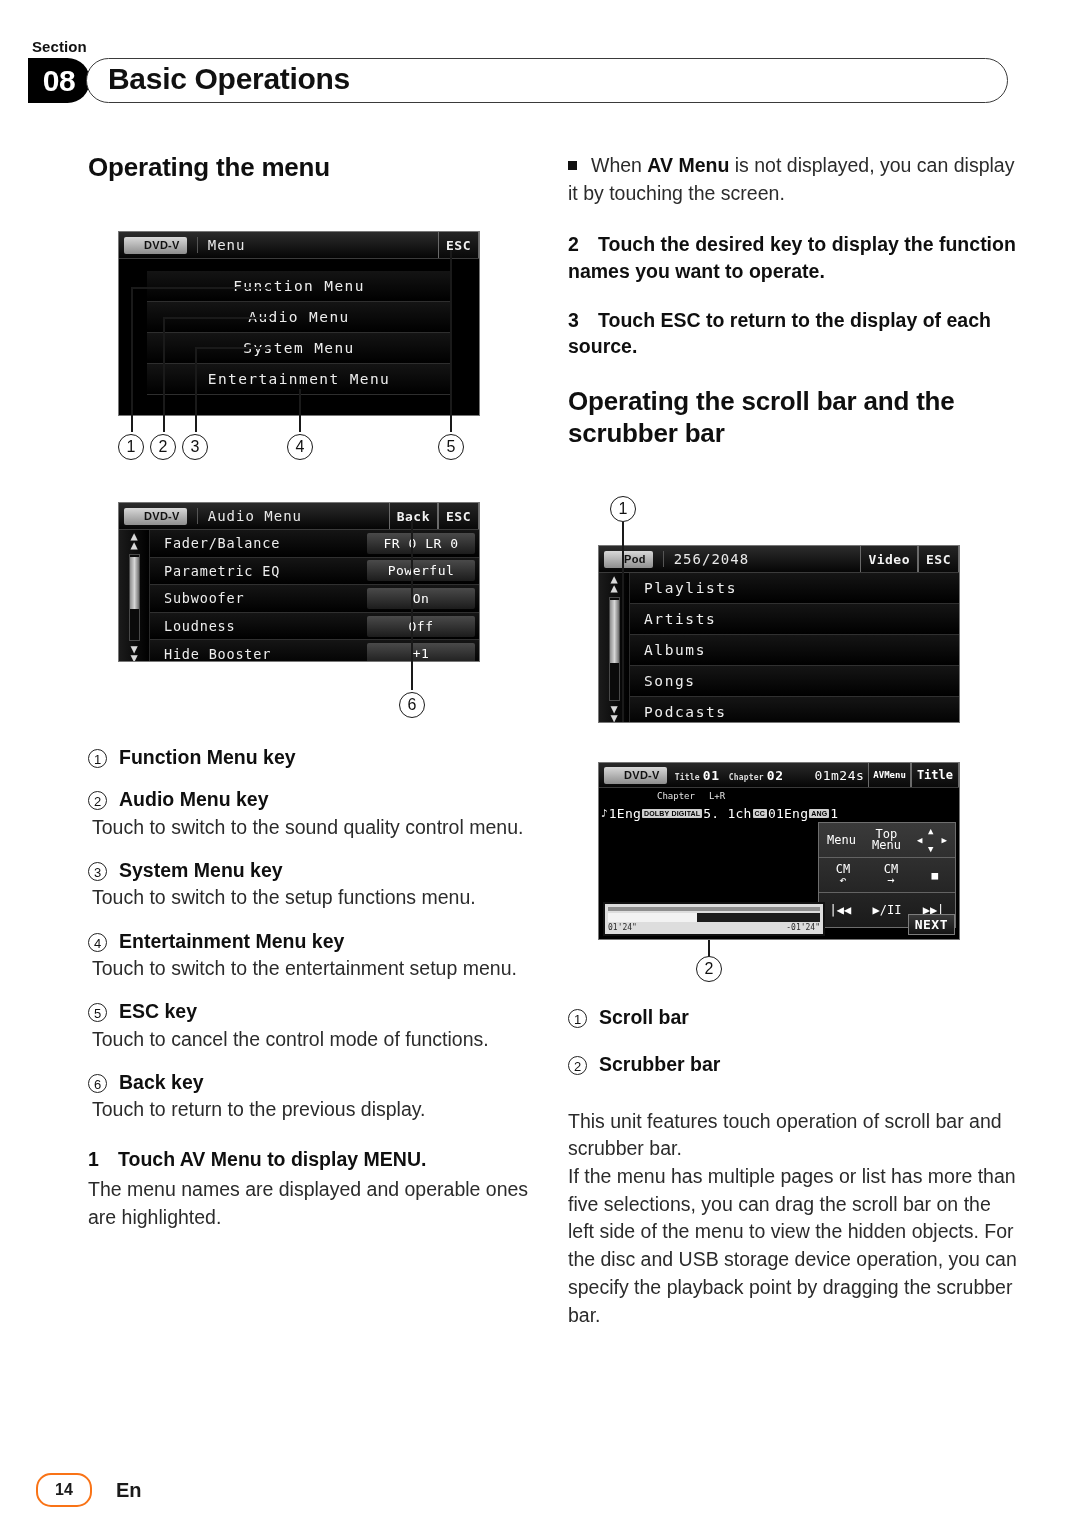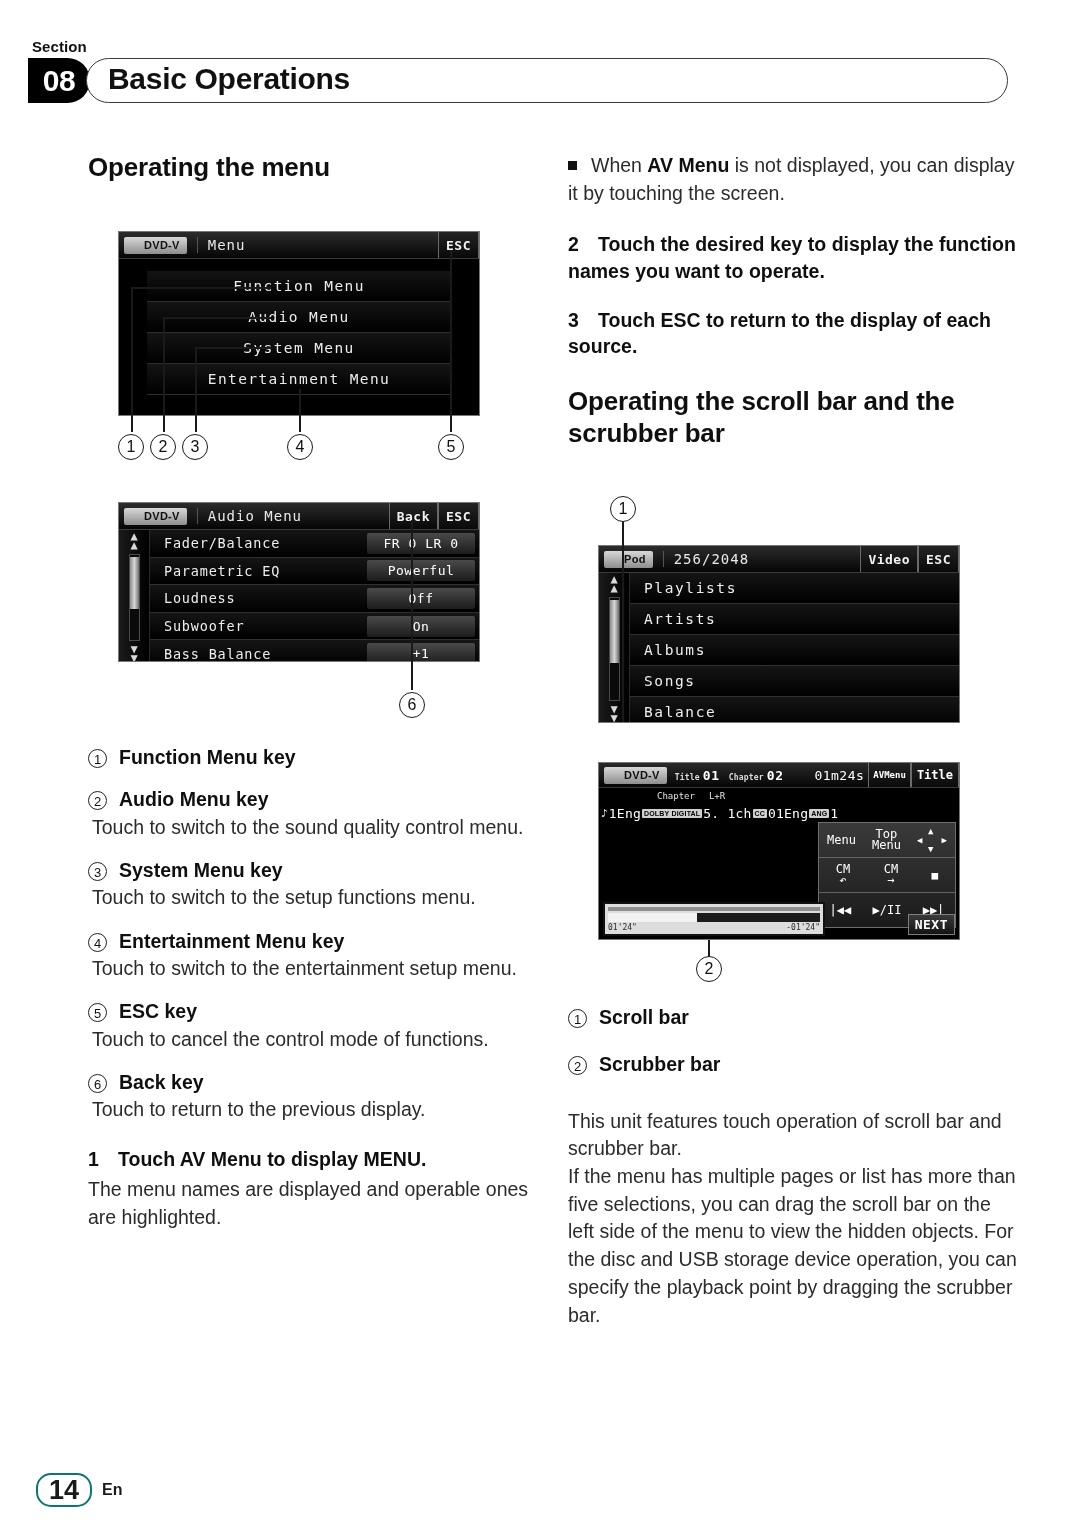--- a/index.html
+++ b/index.html
@@ -488,31 +488,31 @@
   .footer {
     position: absolute;
     left: 36px;
     bottom: 22px;
     display: flex;
     align-items: center;
   }
   .pagenum {
     width: 52px;
     height: 30px;
-    border: 2px solid #0f766e;
+    border: 2px solid #f97316;
     border-radius: 15px;
     display: flex;
     align-items: center;
     justify-content: center;
-    font-size: 27px;
+    font-size: 16px;
     font-weight: bold;
   }
   .lang {
-    margin-left: 10px;
-    font-size: 16px;
+    margin-left: 24px;
+    font-size: 20px;
     font-weight: bold;
   }
 </style>
 </head>
 <body>
 
 <div class="page-header">
   <div class="section-label">Section</div>
   <div class="section-badge">08</div>
   <div class="header-pill"></div>
@@ -572,29 +572,29 @@
     <div class="rows">
       <div class="arow">
         <div class="lbl">Fader/Balance</div>
         <div class="val">FR 0 LR 0</div>
       </div>
       <div class="arow">
         <div class="lbl">Parametric EQ</div>
         <div class="val">Powerful</div>
       </div>
       <div class="arow">
+        <div class="lbl">Subwoofer</div>
+        <div class="val">On</div>
+      </div>
+      <div class="arow">
         <div class="lbl">Loudness</div>
         <div class="val">Off</div>
       </div>
       <div class="arow">
-        <div class="lbl">Subwoofer</div>
-        <div class="val">On</div>
-      </div>
-      <div class="arow">
-        <div class="lbl">Bass Balance</div>
+        <div class="lbl">Hide Booster</div>
         <div class="val">+1</div>
       </div>
     </div>
   </div>
 </div>
 
 <div class="cline" style="left:411px; top:520px; width:1.6px; height:170px;"></div>
 <div class="cnum" style="left:399px; top:692px;">6</div>
 
 <div class="fig3 lcd">
@@ -623,21 +623,21 @@
       <div class="arow">
         <div class="lbl">Artists</div>
       </div>
       <div class="arow">
         <div class="lbl">Albums</div>
       </div>
       <div class="arow">
         <div class="lbl">Songs</div>
       </div>
       <div class="arow">
-        <div class="lbl">Balance</div>
+        <div class="lbl">Podcasts</div>
       </div>
     </div>
   </div>
 </div>
 
 <div class="cline" style="left:622px; top:522px; width:1.6px; height:200px;"></div>
 <div class="cnum" style="left:610px; top:496px;">1</div>
 
 <div class="fig4">
   <div class="pb-top">

